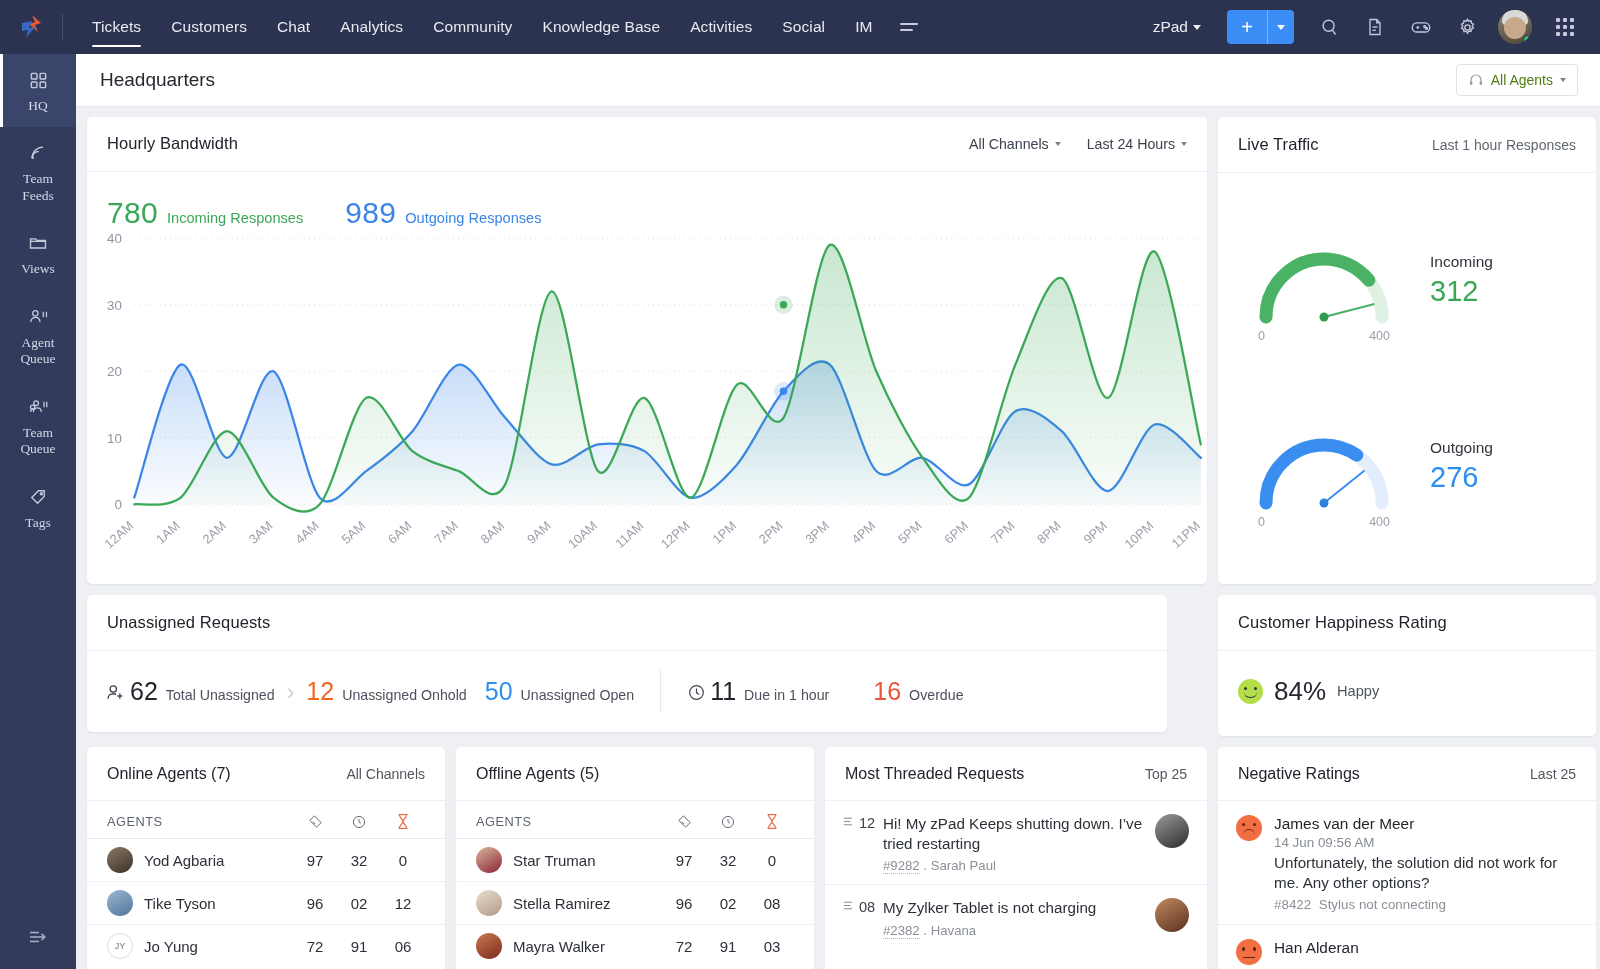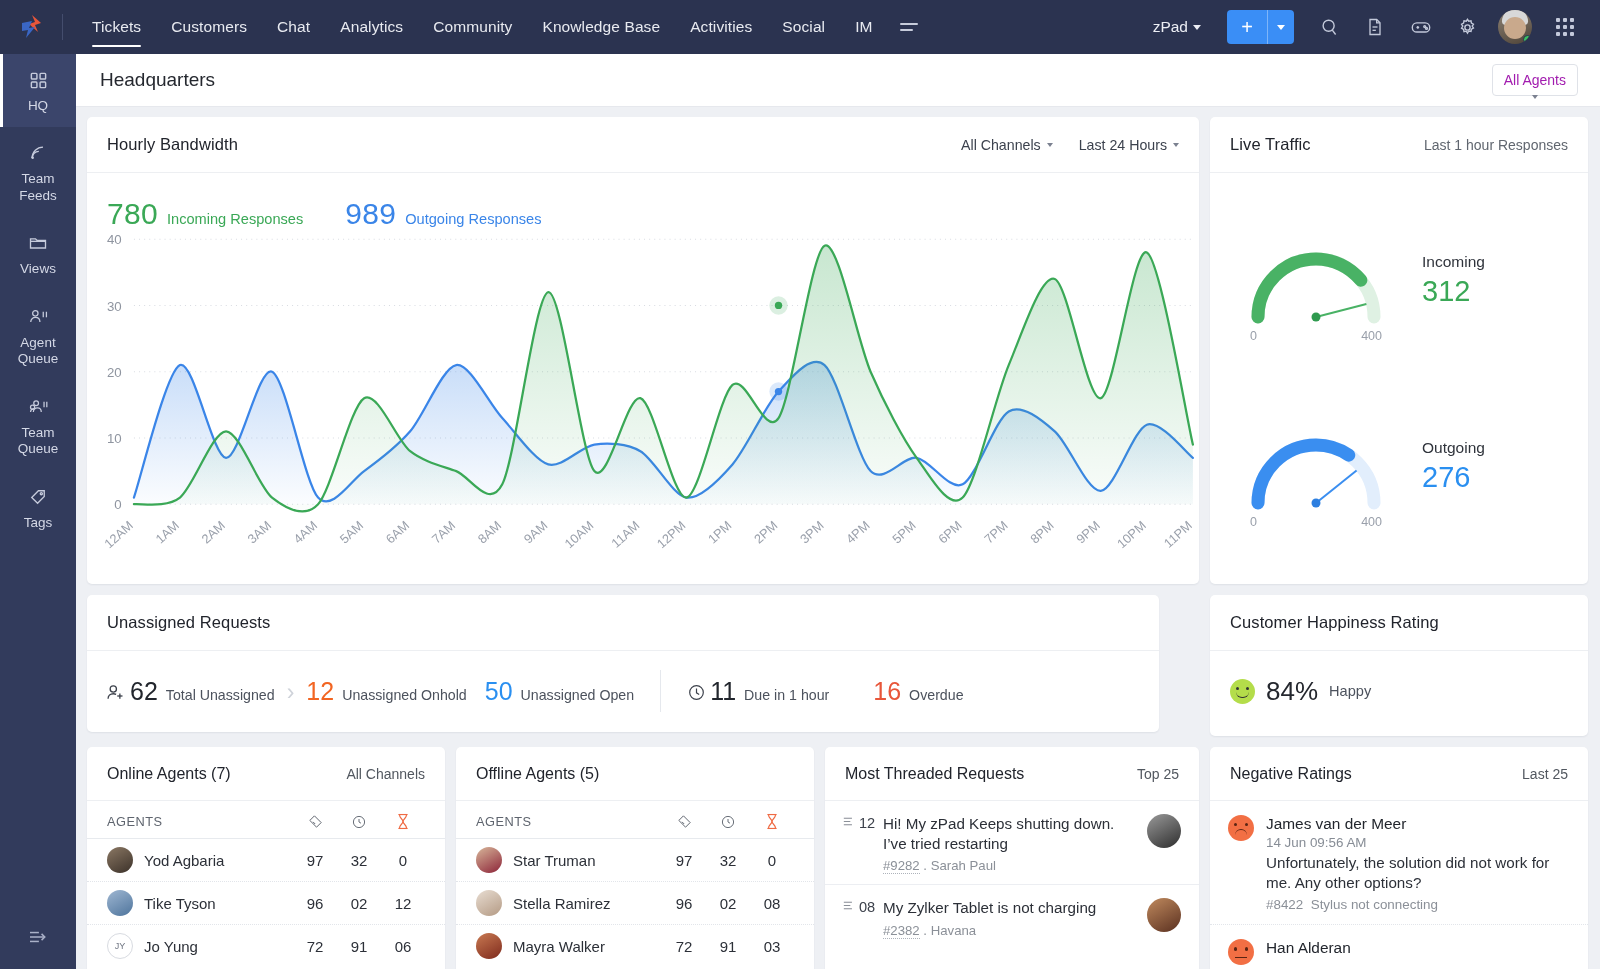--- a/index.html
+++ b/index.html
@@ -53,42 +53,42 @@
   
   .body { display: flex; flex: 1 1 auto; min-height: 0; }
 
   
   .sidebar {
     width: 76px; background: #323b5c; flex: 0 0 76px;
     display: flex; flex-direction: column; position: relative; z-index: 10;
   }
   .side-item {
     padding: 14px 2px 13px; text-align: center; color: #d4d8e6; font-size: 13.5px;
-    line-height: 1.22; position: relative;
+    line-height: 1.22; position: relative; font-family: Liberation Serif, serif;
   }
   .side-item.active { background: #3b456b; }
   .side-item.active::before {
     content: ""; position: absolute; left: 0; top: 0; bottom: 0; width: 3px; background: #fff;
   }
   .side-ic { height: 24px; display: flex; align-items: center; justify-content: center; margin-bottom: 6px; color: #c6cbdc; }
   .side-collapse { margin-top: auto; padding: 20px 0 24px; display: flex; justify-content: center; color: #aab1c8; }
 
   
   .content { flex: 1 1 auto; display: flex; flex-direction: column; min-width: 0; background: #eef0f4; }
   .pagehead {
     background: #fff; height: 53px; flex: 0 0 53px; display: flex; align-items: center;
     padding: 0 22px 0 24px; border-bottom: 1px solid #e6e8ed;
   }
   .pagetitle { font-size: 19px; color: #25282f; font-weight: 500; }
   .agentsel {
     margin-left: auto; border: 1px solid #dfe2e8; border-radius: 4px; height: 32px;
-    display: flex; align-items: center; gap: 7px; padding: 0 11px; font-size: 14px; color: #a21caf; background:#fff;flex-direction:column;
-  }
-
-  .scroll { flex: 1 1 auto; overflow: hidden; padding: 10px 12px 0 11px; }
+    display: flex; align-items: center; gap: 7px; padding: 0 11px; font-size: 14px; color: #4d7c0f; background:#fff;
+  }
+
+  .scroll { flex: 1 1 auto; overflow: hidden; padding: 10px 4px 0 11px; }
   .row { display: flex; gap: 11px; margin-bottom: 11px; }
   .card { background: #fff; border-radius: 5px; box-shadow: 0 1px 2px rgba(20,30,60,.07); }
   .card-head {
     height: 56px; display: flex; align-items: center; padding: 0 20px;
     border-bottom: 1px solid #edeff2;
   }
   .card-title { font-size: 16.5px; color: #21242c; font-weight: 500; letter-spacing: .1px; }
   .card-actions { margin-left: auto; display: flex; align-items: center; gap: 26px; }
   .chan { font-size: 14.2px; color: #3c424e; display: flex; align-items: center; gap: 6px; }
   .smcaret { width:0;height:0;border-left:3.5px solid transparent;border-right:3.5px solid transparent;border-top:4.5px solid #7b8190; }

